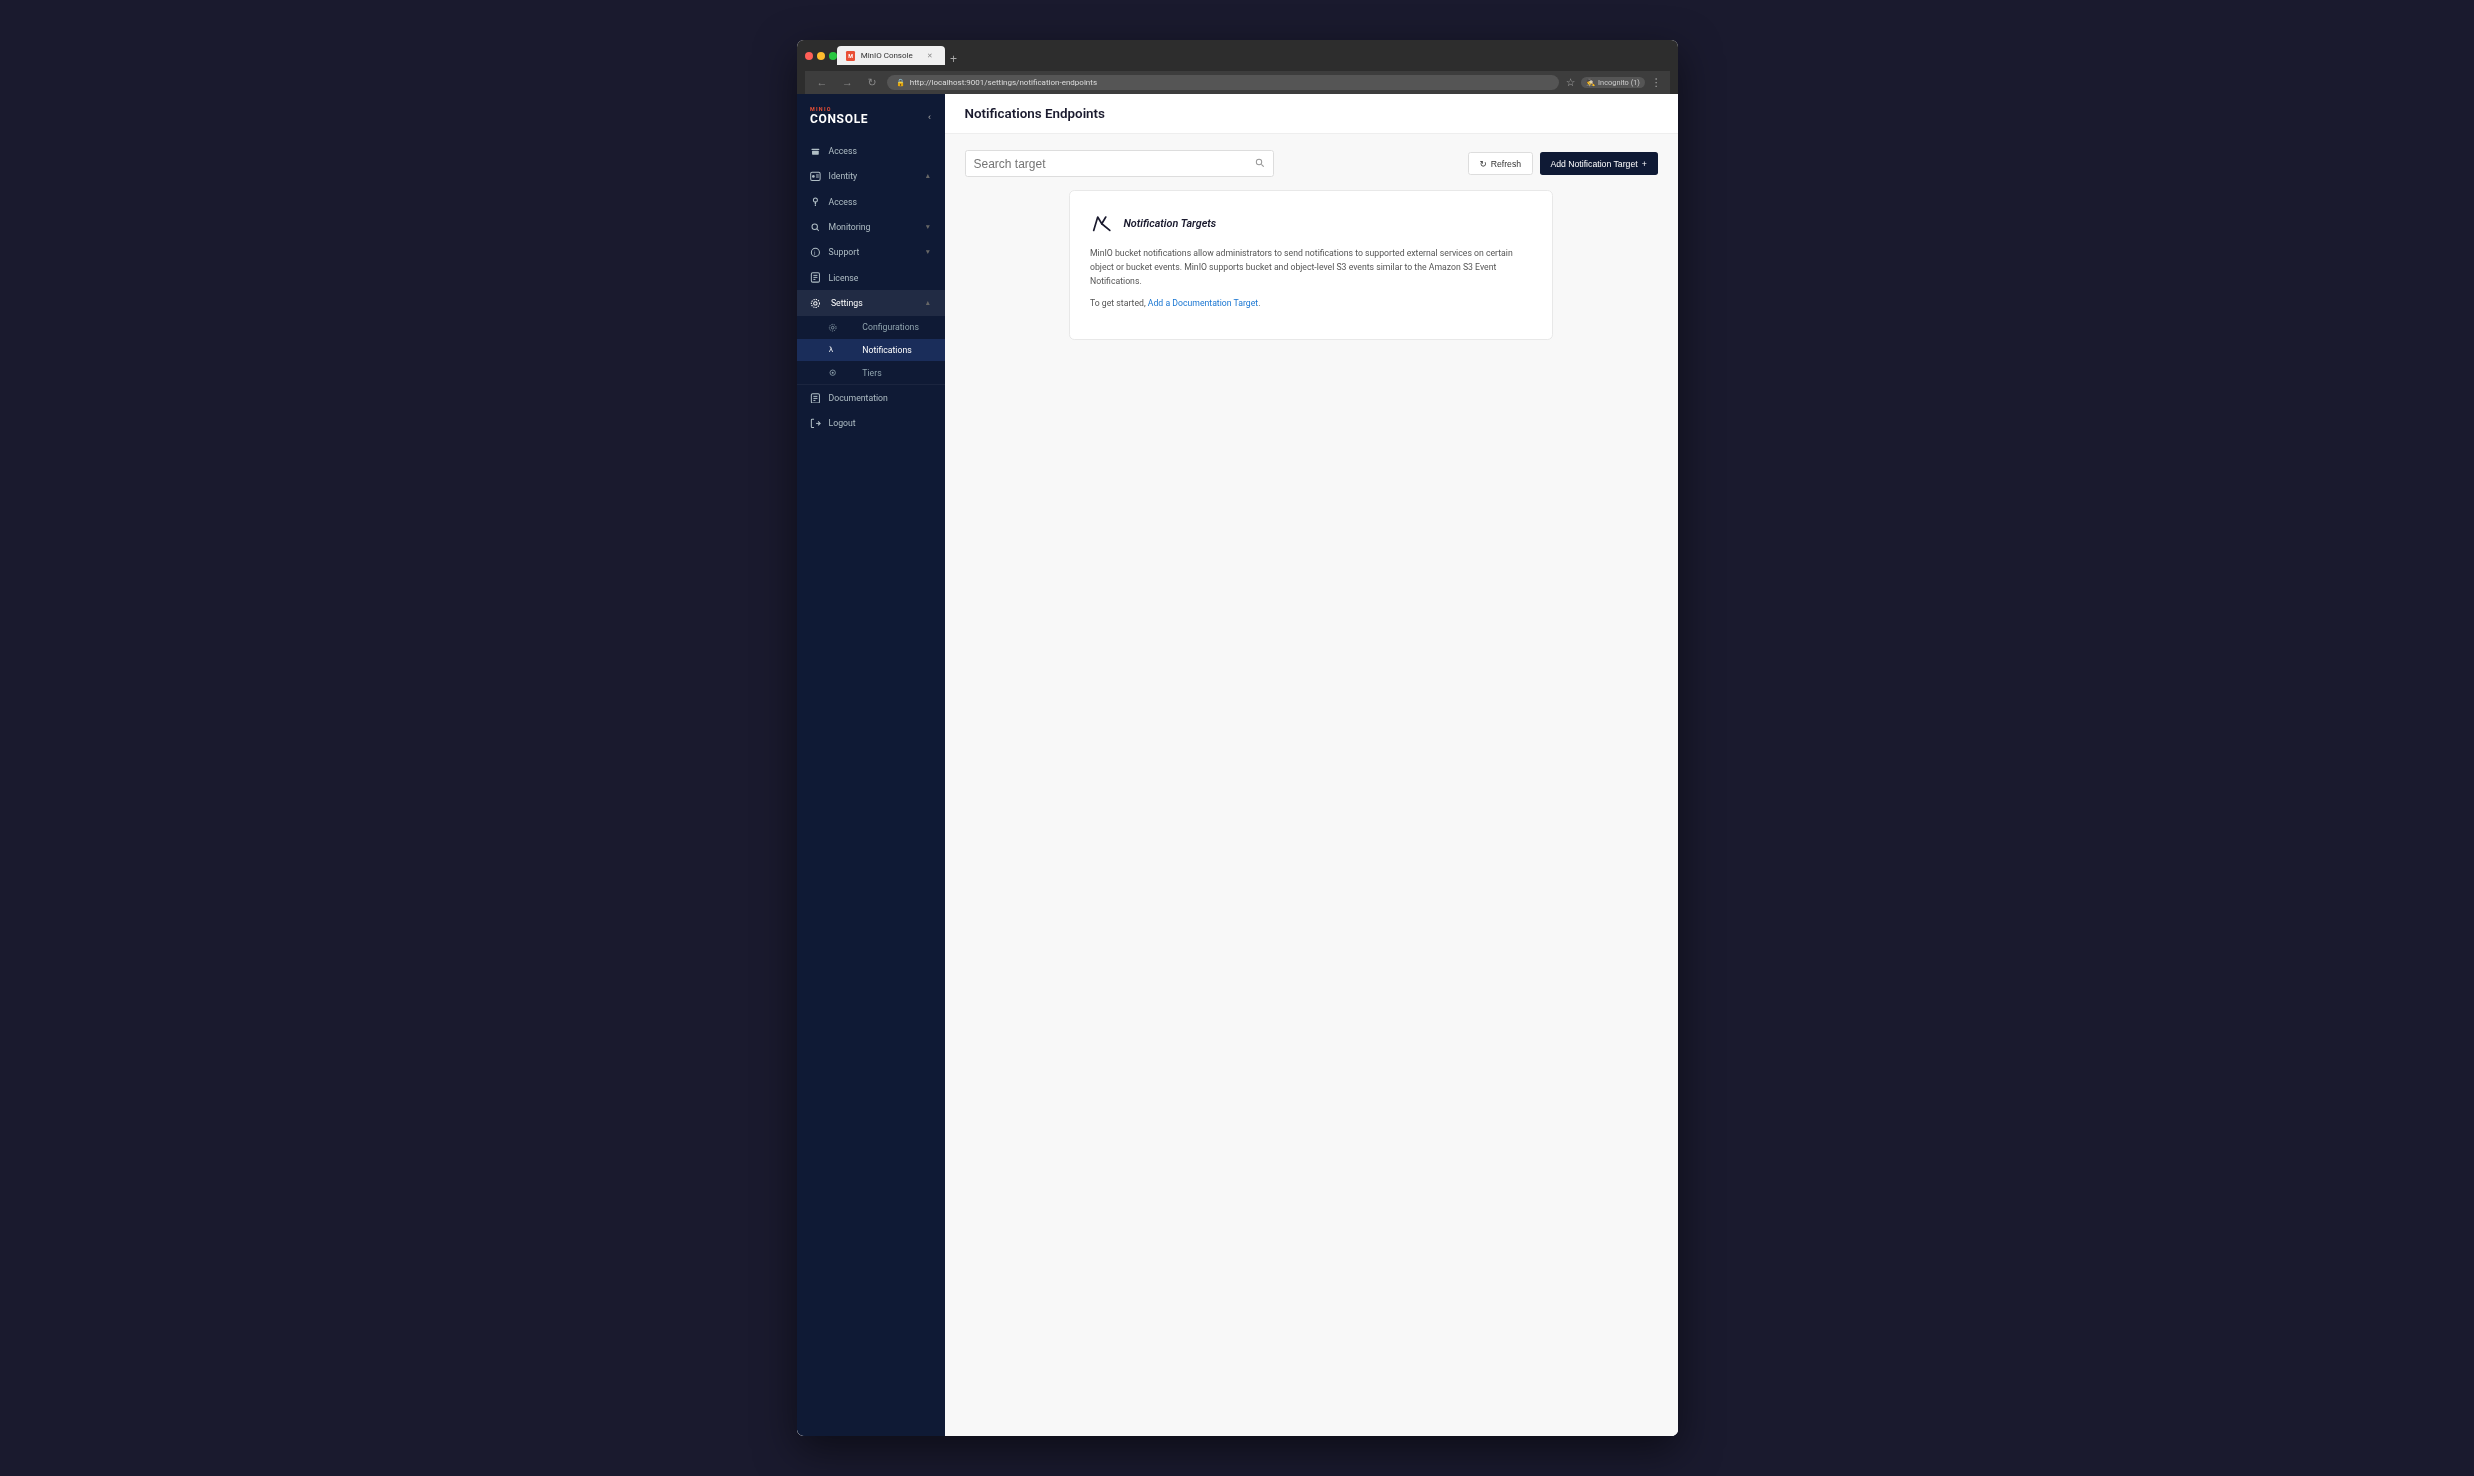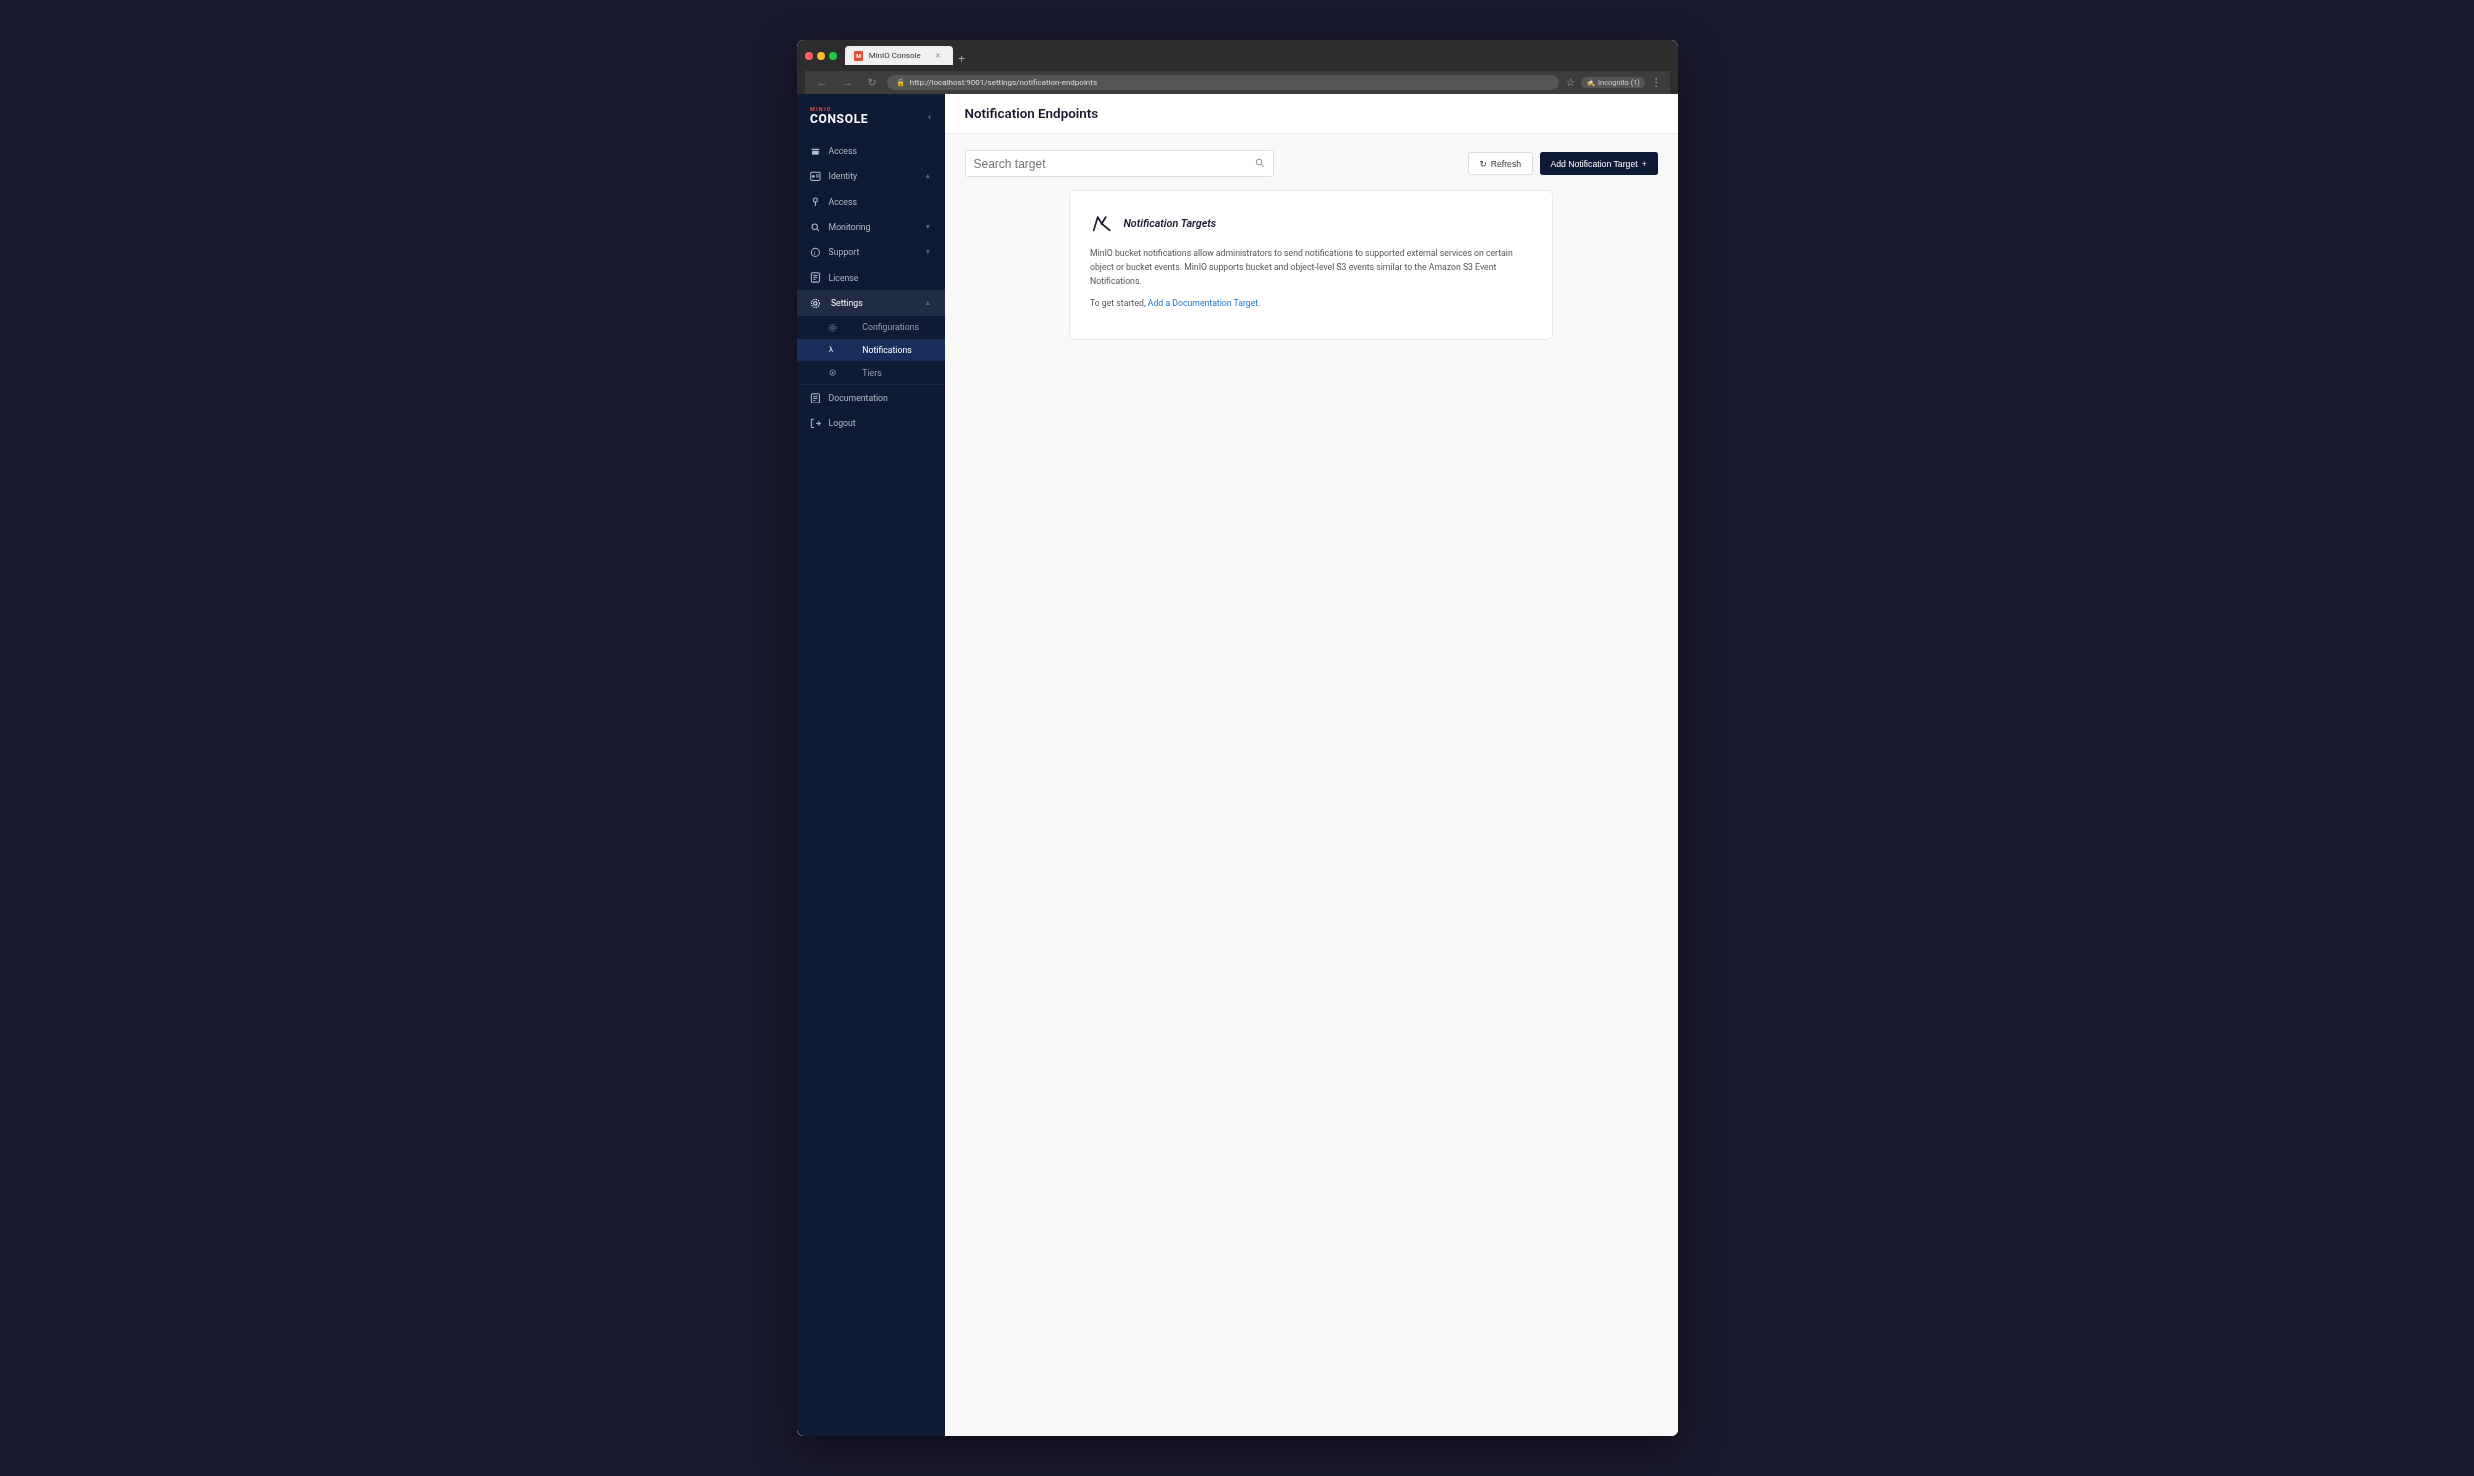--- a/index.html
+++ b/index.html
@@ -23,21 +23,20 @@
     }
 
     
     .browser-chrome {
       background: #2d2d2d;
       padding: 6.7px 8px 0;
     }
     .browser-top {
       display: flex;
       align-items: center;
-      gap: 8px;
       margin-bottom: 5.4px;
     }
     .window-controls {
       display: flex;
       gap: 4px;
     }
     .window-btn {
       width: 8px;
       height: 8px;
       border-radius: 50%;
@@ -568,21 +567,21 @@
               <polyline points="12 5 15 8 12 11" fill="none" stroke="currentColor" stroke-width="1.5"></polyline>
             </svg>
           </div>
           <span>Logout</span>
         </div>
       </nav>
     </div>
 
     <div class="main-content">
       <div class="page-header">
-        <h1 class="page-title">Notification Endpoints</h1>
+        <h1 class="page-title">Notifications Endpoints</h1>
       </div>
 
       <div class="page-body">
 
         <div class="toolbar">
           <div class="search-box">
             <input class="search-input" type="text" placeholder="Search target" style="">
             <span class="search-icon">
               <svg width="9.4" height="9.4" viewBox="0 0 14 14" fill="none" stroke="#999" stroke-width="1.5">
                 <circle cx="6" cy="6" r="4"></circle>

